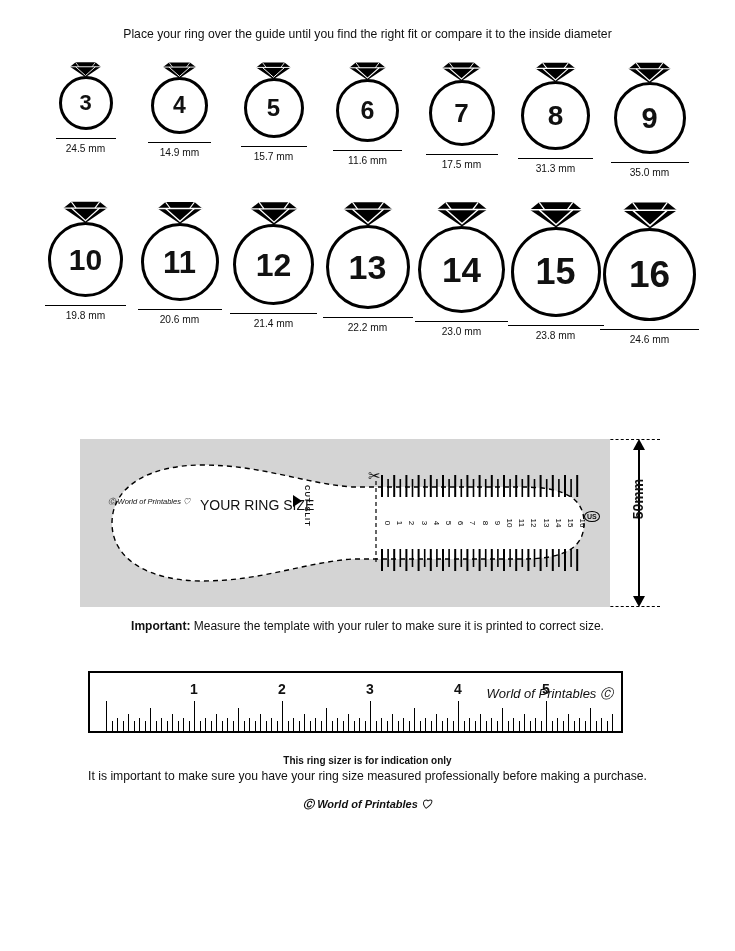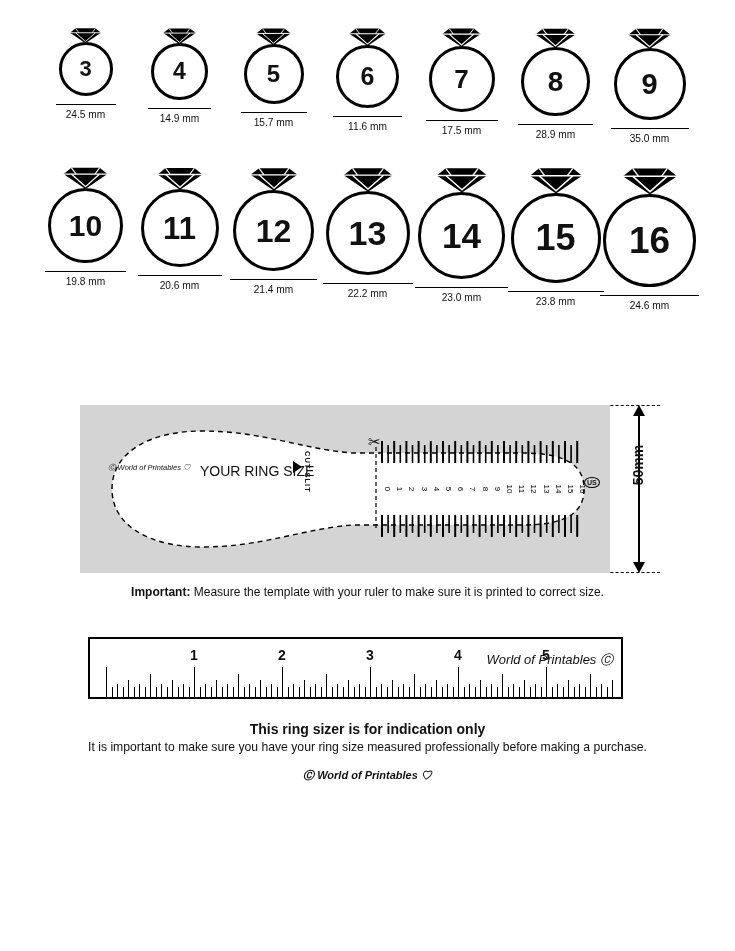--- a/index.html
+++ b/index.html
@@ -287,21 +287,21 @@
     width: 0;
     border-left: 1.6px solid #000;
   }
 
   
   .footer {
     margin-top: 6px;
     text-align: center;
   }
   .footer .f1 {
-    font-size: 14px;
+    font-size: 10px;
     font-weight: bold;
     text-align: center;
   }
   .footer .f2 {
     font-size: 12.2px;
     margin-top: 3px;
   }
   .footer .f3 {
     margin-top: 14px;
     font-size: 11px;
@@ -309,20 +309,21 @@
     font-weight: bold;
   }
 </style>
 </head>
 <body>
 
 <div class="page">
 
 
   <div class="instr">
+    <div class="sub">Place your ring over the guide until you find the right fit or compare it to the inside diameter</div>
   </div>
 
   <div class="ring-row row1" id="row1">
       <div class="ring-cell">
         <div class="ring-shape">
          <div class="gem"><svg width="33" height="17" viewBox="0 0 60 30">
     <path d="M2 10 L12 2 L48 2 L58 10 L30 29 Z" fill="#000"></path>
     <path d="M12 10 L30 26 L48 10" fill="none" stroke="#fff" stroke-width="1.6"></path>
     <path d="M2 10 L58 10" stroke="#fff" stroke-width="1.6"></path>
     <path d="M12 2 L18 10 M48 2 L42 10" stroke="#fff" stroke-width="1.4"></path>
@@ -412,21 +413,21 @@
     <path d="M2 10 L58 10" stroke="#fff" stroke-width="1.6"></path>
     <path d="M12 2 L18 10 M48 2 L42 10" stroke="#fff" stroke-width="1.4"></path>
   </svg></div>
          <div class="circle-wrap">
            <div class="circle" style="width:69px;height:69px;font-size:28px;">
              <span>8</span>
            </div>
          </div>
        </div>
        <div class="mm-line" style="width:75px;"></div>
-       <div class="mm-label">28.9 mm</div>
+       <div class="mm-label">31.3 mm</div>
       </div>
       <div class="ring-cell">
         <div class="ring-shape">
          <div class="gem"><svg width="45" height="23" viewBox="0 0 60 30">
     <path d="M2 10 L12 2 L48 2 L58 10 L30 29 Z" fill="#000"></path>
     <path d="M12 10 L30 26 L48 10" fill="none" stroke="#fff" stroke-width="1.6"></path>
     <path d="M2 10 L58 10" stroke="#fff" stroke-width="1.6"></path>
     <path d="M12 2 L18 10 M48 2 L42 10" stroke="#fff" stroke-width="1.4"></path>
   </svg></div>
          <div class="circle-wrap">

